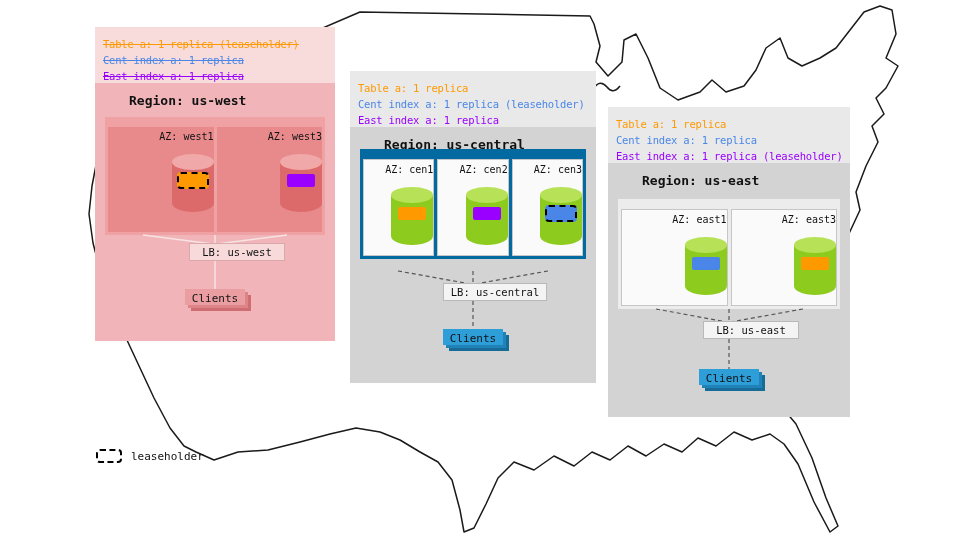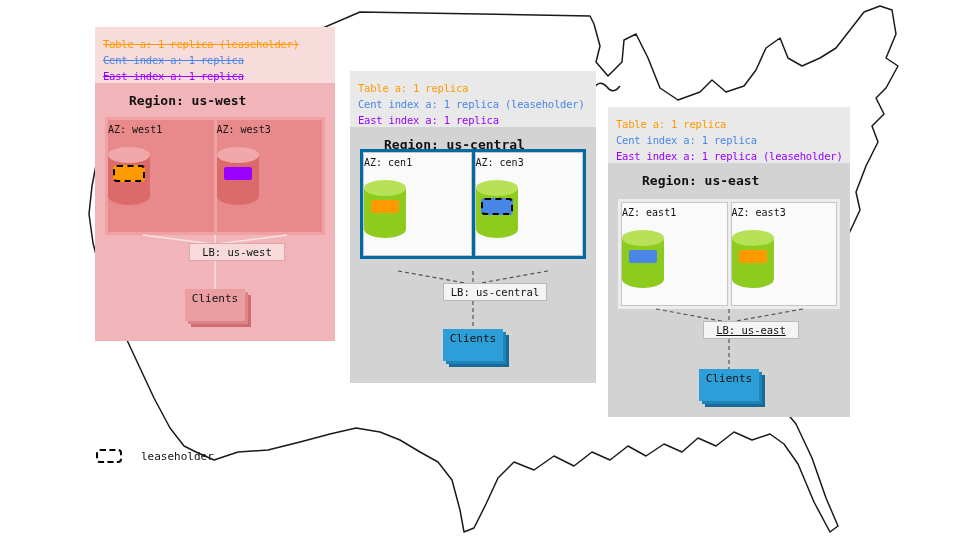--- a/index.html
+++ b/index.html
@@ -24,21 +24,21 @@
   .central .main{background:#d3d3d3;width:246px;height:256px;}
   .east .main{background:#d3d3d3;width:242px;height:254px;}
 
   .region-title{position:absolute;left:10px;top:10px;font-size:13px;font-weight:bold;padding-left:24px;}
 
   .az-wrap{position:absolute;display:flex;gap:3px;padding:3px;box-sizing:border-box;}
   .west .az-wrap{left:10px;top:34px;width:220px;height:118px;background:#efa1a3;}
   .central .az-wrap{left:10px;top:22px;width:226px;height:110px;background:#0369a1;}
   .east .az-wrap{left:10px;top:36px;width:222px;height:110px;background:#ececec;}
 
-  .az{flex:1;display:flex;flex-direction:column;align-items:flex-start;box-sizing:border-box;}
+  .az{flex:1;display:flex;flex-direction:column;align-items:flex-end;box-sizing:border-box;margin-top:7px;}
   .west .az{background:#e88a8c;}
   .central .az,.east .az{background:#fafafa;border:1px solid #c6c6c6;}
   .az-label{font-size:10px;margin-top:4px;}
 
   .cyl{position:relative;width:42px;height:58px;margin-top:12px;}
   .cyl-top{position:absolute;left:0;top:0;width:42px;height:16px;border-radius:50%;z-index:2;}
   .cyl-body{position:absolute;left:0;top:8px;width:42px;height:50px;
             border-radius:0 0 21px 21px / 0 0 9px 9px;}
   .west .cyl-top{background:#f0a8a8;}
   .west .cyl-body{background:#dd6a6a;}
@@ -48,28 +48,28 @@
   .range{position:absolute;z-index:3;left:7px;top:20px;width:28px;height:13px;border-radius:2px;}
   .range.leaseholder{left:5px;top:18px;width:32px;height:17px;border:2px dashed #000;
                      box-sizing:border-box;border-radius:4px;}
 
   .connectors{position:absolute;left:0;top:0;pointer-events:none;}
 
   .lb{position:absolute;box-sizing:border-box;height:18px;font-size:10.5px;
       text-align:center;line-height:16px;margin-left:22px;}
   .west .lb{left:72px;top:160px;width:96px;background:#f8dada;border:1px solid #d9a9ad;}
   .central .lb{left:71px;top:156px;width:104px;background:#f4f4f4;border:1px solid #b9b9b9;}
-  .east .lb{left:73px;top:158px;width:96px;background:#f4f4f4;border:1px solid #b9b9b9;text-decoration:underline;}
-
-  .clients{position:absolute;width:60px;height:32px;font-size:11px;text-align:center;line-height:20px;}
+  .east .lb{left:73px;top:158px;width:96px;background:#f4f4f4;border:1px solid #b9b9b9;}
+
+  .clients{position:absolute;width:60px;height:16px;font-size:11px;text-align:center;line-height:20px;}
   .west .clients{left:90px;top:206px;box-shadow:3px 3px 0 #dd8489,6px 6px 0 #cf6d73;}
   .central .clients{left:93px;top:202px;box-shadow:3px 3px 0 #1f83b8,6px 6px 0 #166b99;}
   .east .clients{left:91px;top:206px;box-shadow:3px 3px 0 #1f83b8,6px 6px 0 #166b99;}
 
-  .legend{position:absolute;left:96px;top:449px;display:flex;align-items:center;gap:19px;font-size:11px;}
+  .legend{position:absolute;left:96px;top:449px;display:flex;align-items:center;gap:9px;font-size:11px;}
   .legend-swatch{display:inline-block;width:22px;height:10px;border:2px dashed #000;
                  border-radius:4px;background:#fff;}
 </style>
 </head>
 <body>
 
 <div id="stage">
 
   <svg id="usmap" width="960" height="540" viewBox="0 0 960 540">
     <path fill="none" stroke="#1a1a1a" stroke-width="1.5" stroke-linejoin="round" d="
@@ -143,20 +143,28 @@
       <div class="az-wrap">
         <div class="az">
           <div class="az-label">AZ: cen1</div>
           <div class="cyl">
             <div class="cyl-top"></div>
             <div class="cyl-body"></div>
             <div class="range" style="background-color: rgb(255, 153, 0);"></div>
           </div>
         </div>
         <div class="az">
+          <div class="az-label">AZ: cen2</div>
+          <div class="cyl">
+            <div class="cyl-top"></div>
+            <div class="cyl-body"></div>
+            <div class="range" style="background-color: rgb(153, 0, 255);"></div>
+          </div>
+        </div>
+        <div class="az">
           <div class="az-label">AZ: cen3</div>
           <div class="cyl">
             <div class="cyl-top"></div>
             <div class="cyl-body"></div>
             <div class="range leaseholder" style="background-color: rgb(74, 134, 232);"></div>
           </div>
         </div>
       </div>
       <svg class="connectors" width="246" height="256" viewBox="0 0 246 256">
         <g stroke="#555" stroke-width="1.2" stroke-dasharray="4 3" fill="none">

